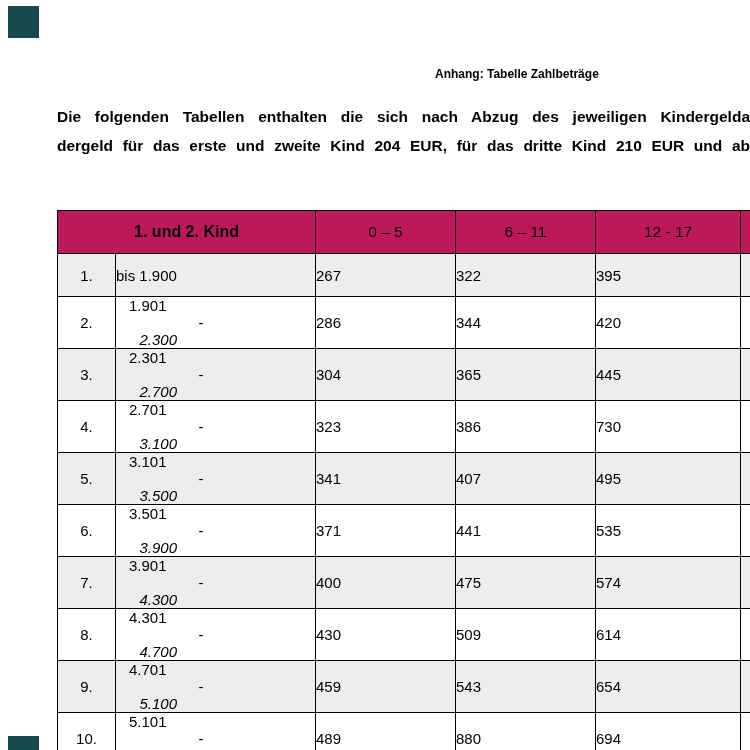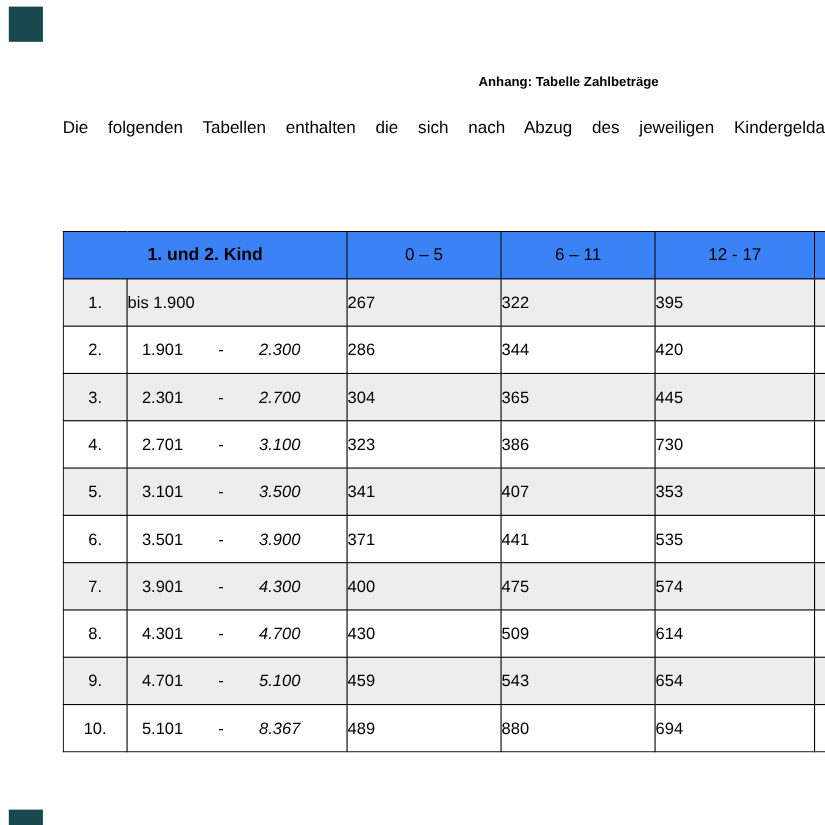--- a/index.html
+++ b/index.html
@@ -19,66 +19,69 @@
 
   .doc-title {
     position: absolute; top: 67px; left: 435px;
     font-size: 12px; font-weight: bold; white-space: nowrap;
   }
 
   .intro {
     position: absolute; top: 103px; left: 57px; width: 693px;
     font-size: 15.5px; line-height: 28.5px;
     overflow: hidden;
+    font-weight: bold;
   }
   .intro .line {
     height: 28.5px; overflow: hidden;
     text-align: justify;
     text-align-last: justify;
   }
 
   .table-clip {
     position: absolute; top: 210px; left: 57px;
     width: 693px; overflow: hidden;
   }
   table {
     border-collapse: collapse; table-layout: fixed;
     width: 823px; font-size: 15px;
   }
   th, td {
     border: 1px solid var(--border, #000);
     height: 43px; padding: 0; vertical-align: middle;
   }
-  thead th { font-weight: normal; text-align: center; background: #3b82f6; font-size: 15.5px; }
+  thead th { font-weight: normal; text-align: center; background: #be185d; font-size: 15.5px; }
   thead th.group { font-weight: bold; font-size: 16px; }
   tbody tr.odd  { background: var(--stripe, #ededed); }
   tbody tr.even { background: #ffffff; }
   td.nr { text-align: center; }
   td.amount { text-align: left; }
   td.range .flexwrap {
     display: flex; 
     padding: 0 42px 0 13px;
+    flex-direction: column;
   }
   td.range .rf { width: 48px; text-align: left; }
   td.range .rd { flex: 1; text-align: center; }
   td.range .rt { width: 48px; text-align: right; font-style: italic; }
   td.range .range-single {
     display: block; padding-right: 20px;
   }
 </style>
 </head>
 <body>
 
 <div class="corner corner-top"></div>
 <div class="corner corner-bottom"></div>
 
 <div class="doc-title">Anhang: Tabelle Zahlbeträge</div>
 
 <div class="intro">
   <div class="line">Die folgenden Tabellen enthalten die sich nach Abzug des jeweiligen Kindergelda</div>
+  <div class="line">dergeld für das erste und zweite Kind 204 EUR, für das dritte Kind 210 EUR und ab</div>
 </div>
 
 <div class="table-clip">
   <table>
     <colgroup>
       <col style="width:58px">
       <col style="width:200px">
       <col style="width:140px">
       <col style="width:140px">
       <col style="width:145px">
@@ -150,21 +153,21 @@
           <td class="nr">5.</td>
           <td class="range">
             <div class="flexwrap">
               <span class="rf">3.101</span>
               <span class="rd">-</span>
               <span class="rt">3.500</span>
             </div>
           </td>
           <td class="amount">341</td>
           <td class="amount">407</td>
-          <td class="amount">353</td>
+          <td class="amount">495</td>
           <td class="partial"></td>
         </tr>
         <tr class="even">
           <td class="nr">6.</td>
           <td class="range">
             <div class="flexwrap">
               <span class="rf">3.501</span>
               <span class="rd">-</span>
               <span class="rt">3.900</span>
             </div>

